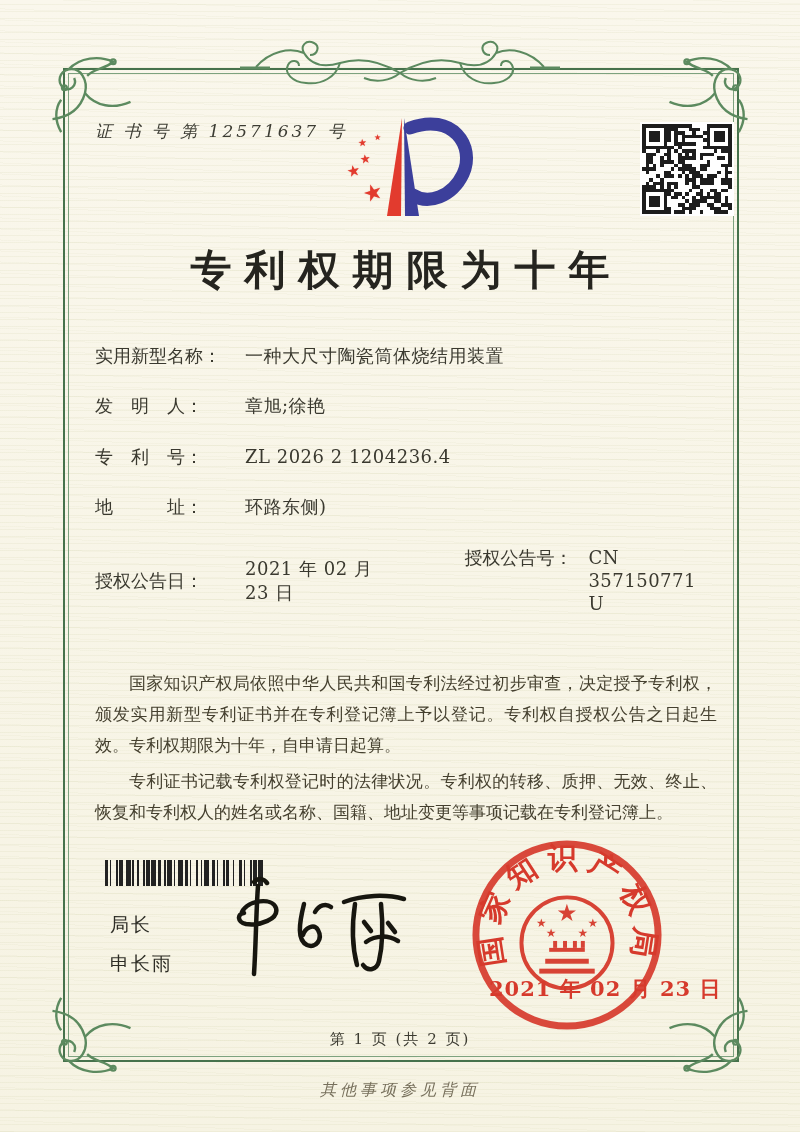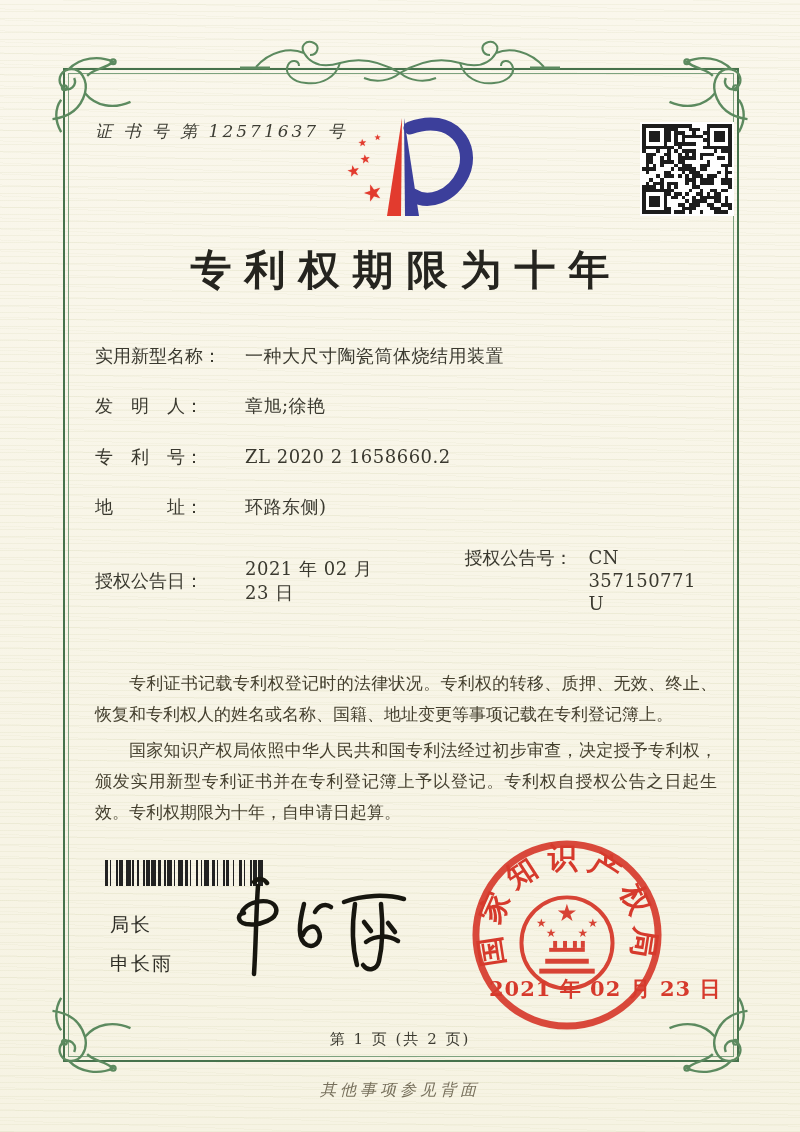--- a/index.html
+++ b/index.html
@@ -805,41 +805,41 @@
     <div class="frow">
       <span class="flabel">实用新型名称：</span>
       <span class="fvalue">一种大尺寸陶瓷筒体烧结用装置</span>
     </div>
     <div class="frow">
       <span class="flabel">发　明　人：</span>
       <span class="fvalue">章旭;徐艳</span>
     </div>
     <div class="frow">
       <span class="flabel">专　利　号：</span>
-      <span class="fvalue">ZL 2020 2 1658660.2</span>
+      <span class="fvalue">ZL 2026 2 1204236.4</span>
     </div>
     <div class="frow">
       <span class="flabel">地　　　址：</span>
       <span class="fvalue addr-block">
         <div>环路东侧)</div>
       </span>
     </div>
     <div class="frow">
       <span class="flabel">授权公告日：</span>
       <span class="fvalue">2021 年 02 月 23 日</span>
       <span class="grant-pair2">
         <span class="flabel">授权公告号：</span>
         <span class="fvalue">CN 357150771 U</span>
       </span>
     </div>
   </div>
 
   <div class="body-text">
+    <p>国家知识产权局依照中华人民共和国专利法经过初步审查，决定授予专利权，颁发实用新型专利证书并在专利登记簿上予以登记。专利权自授权公告之日起生效。专利权期限为十年，自申请日起算。</p>
     <p>专利证书记载专利权登记时的法律状况。专利权的转移、质押、无效、终止、恢复和专利权人的姓名或名称、国籍、地址变更等事项记载在专利登记簿上。</p>
-    <p>国家知识产权局依照中华人民共和国专利法经过初步审查，决定授予专利权，颁发实用新型专利证书并在专利登记簿上予以登记。专利权自授权公告之日起生效。专利权期限为十年，自申请日起算。</p>
   </div>
 
   <div class="barcode" id="barcode">
       <i style="width: 3.2px;"></i>
       <i class="g" style="width: 1.6px;"></i>
       <i style="width: 1.6px;"></i>
       <i class="g" style="width: 4.8px;"></i>
       <i style="width: 1.6px;"></i>
       <i class="g" style="width: 1.6px;"></i>
       <i style="width: 3.2px;"></i>

